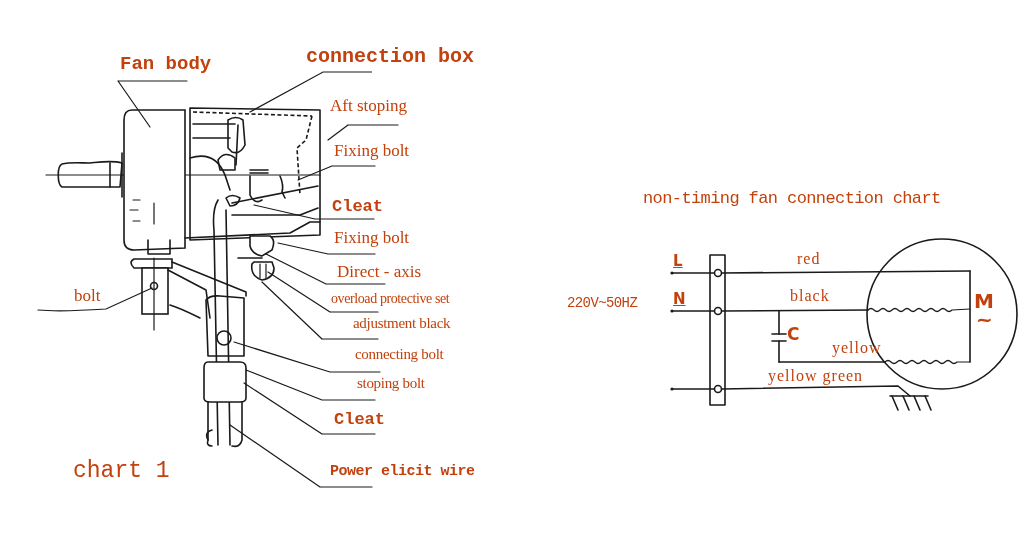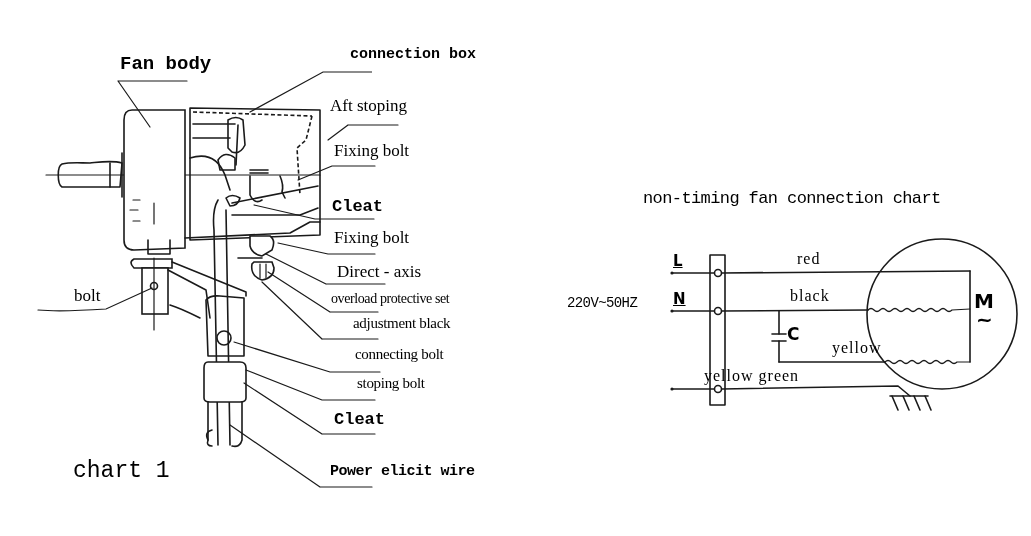--- a/index.html
+++ b/index.html
@@ -2,21 +2,21 @@
 <html><head>
   <meta charset="utf-8">
   <style>
     html, body { margin: 0; padding: 0; background: #ffffff; }
     body { width: 1031px; height: 536px; position: relative; overflow: hidden; }
     #canvas { position: absolute; left: 0; top: 0; width: 1031px; height: 536px; }
     .ln { stroke: #1a1a1a; stroke-width: 1.6; fill: none; stroke-linecap: round; stroke-linejoin: round; }
     .ln-thin { stroke: #1a1a1a; stroke-width: 1.2; fill: none; stroke-linecap: round; }
     .fill-w { fill: #ffffff; stroke: #1a1a1a; stroke-width: 1.6; }
     .hatch { stroke: #1a1a1a; stroke-width: 1.6; fill: none; stroke-dasharray: 4 2.5; }
-    .lbl { position: absolute; color: #000000; white-space: nowrap; line-height: 1; }
+    .lbl { position: absolute; color: #c2410c; white-space: nowrap; line-height: 1; }
     .serif { font-family: "Liberation Serif", "DejaVu Serif", serif; }
     .mono { font-family: "Liberation Mono", "DejaVu Sans Mono", monospace; }
     .bold { font-weight: bold; }
   </style>
 </head>
 <body>
 
 <svg id="canvas" viewBox="0 0 1031 536">
 
   <g>
@@ -133,21 +133,21 @@
       <line class="ln" x1="903" y1="396" x2="909" y2="410"></line>
       <line class="ln" x1="914" y1="396" x2="920" y2="410"></line>
       <line class="ln" x1="925" y1="396" x2="931" y2="410"></line>
     </g>
 
     <circle class="ln" cx="942" cy="314" r="75"></circle>
   </g>
 </svg>
 
 <div class="lbl mono bold" style="left:120px;top:55px;font-size:19px;">Fan body</div>
-<div class="lbl mono bold" style="left:306px;top:47px;font-size:15px;margin-left:44px;">connection box</div>
+<div class="lbl mono bold" style="left:306px;top:47px;font-size:20px;">connection box</div>
 <div class="lbl serif" style="left:330px;top:97px;font-size:17px;">Aft stoping</div>
 <div class="lbl serif" style="left:334px;top:142px;font-size:17px;">Fixing bolt</div>
 <div class="lbl mono bold" style="left:332px;top:198px;font-size:17px;">Cleat</div>
 <div class="lbl serif" style="left:334px;top:229px;font-size:17px;">Fixing bolt</div>
 <div class="lbl serif" style="left:337px;top:263px;font-size:17px;">Direct - axis</div>
 <div class="lbl serif" style="left:331px;top:292px;font-size:14px;letter-spacing:-0.4px;">overload protective set</div>
 <div class="lbl serif" style="left:353px;top:316px;font-size:15px;letter-spacing:-0.3px;">adjustment black</div>
 <div class="lbl serif" style="left:355px;top:347px;font-size:15px;letter-spacing:-0.3px;">connecting bolt</div>
 <div class="lbl serif" style="left:357px;top:376px;font-size:15px;letter-spacing:-0.3px;">stoping bolt</div>
 <div class="lbl mono bold" style="left:334px;top:411px;font-size:17px;">Cleat</div>
@@ -156,15 +156,15 @@
 <div class="lbl mono" style="left:73px;top:460px;font-size:23px;">chart 1</div>
 
 <div class="lbl mono" style="left:643px;top:190px;font-size:17px;letter-spacing:-0.6px;">non-timing fan connection chart</div>
 <div class="lbl mono" style="left:567px;top:296px;font-size:14px;letter-spacing:-0.6px;">220V~50HZ</div>
 <div class="lbl" style="left:673px;top:254px;font-size:15px;font-family:'DejaVu Sans',sans-serif;font-weight:bold;text-decoration:underline;">L</div>
 <div class="lbl" style="left:673px;top:292px;font-size:15px;font-family:'DejaVu Sans',sans-serif;font-weight:bold;text-decoration:underline;">N</div>
 <div class="lbl serif" style="left:797px;top:251px;font-size:16px;letter-spacing:1px;">red</div>
 <div class="lbl serif" style="left:790px;top:288px;font-size:16px;letter-spacing:1px;text-align:center;">black</div>
 <div class="lbl" style="left:787px;top:326px;font-size:17px;font-family:'DejaVu Sans',sans-serif;font-weight:bold;">C</div>
 <div class="lbl serif" style="left:832px;top:340px;font-size:16px;letter-spacing:1px;">yellow</div>
-<div class="lbl serif" style="left:704px;top:368px;font-size:16px;letter-spacing:1px;">yellow green</div>
+<div class="lbl serif" style="left:768px;top:368px;font-size:16px;letter-spacing:1px;">yellow green</div>
 <div class="lbl" style="left:974px;top:291px;font-size:20px;font-family:'DejaVu Sans',sans-serif;font-weight:bold;">M</div>
 <div class="lbl" style="left:976px;top:309px;font-size:20px;font-family:'DejaVu Sans',sans-serif;font-weight:bold;">~</div>
 
 </body></html>

